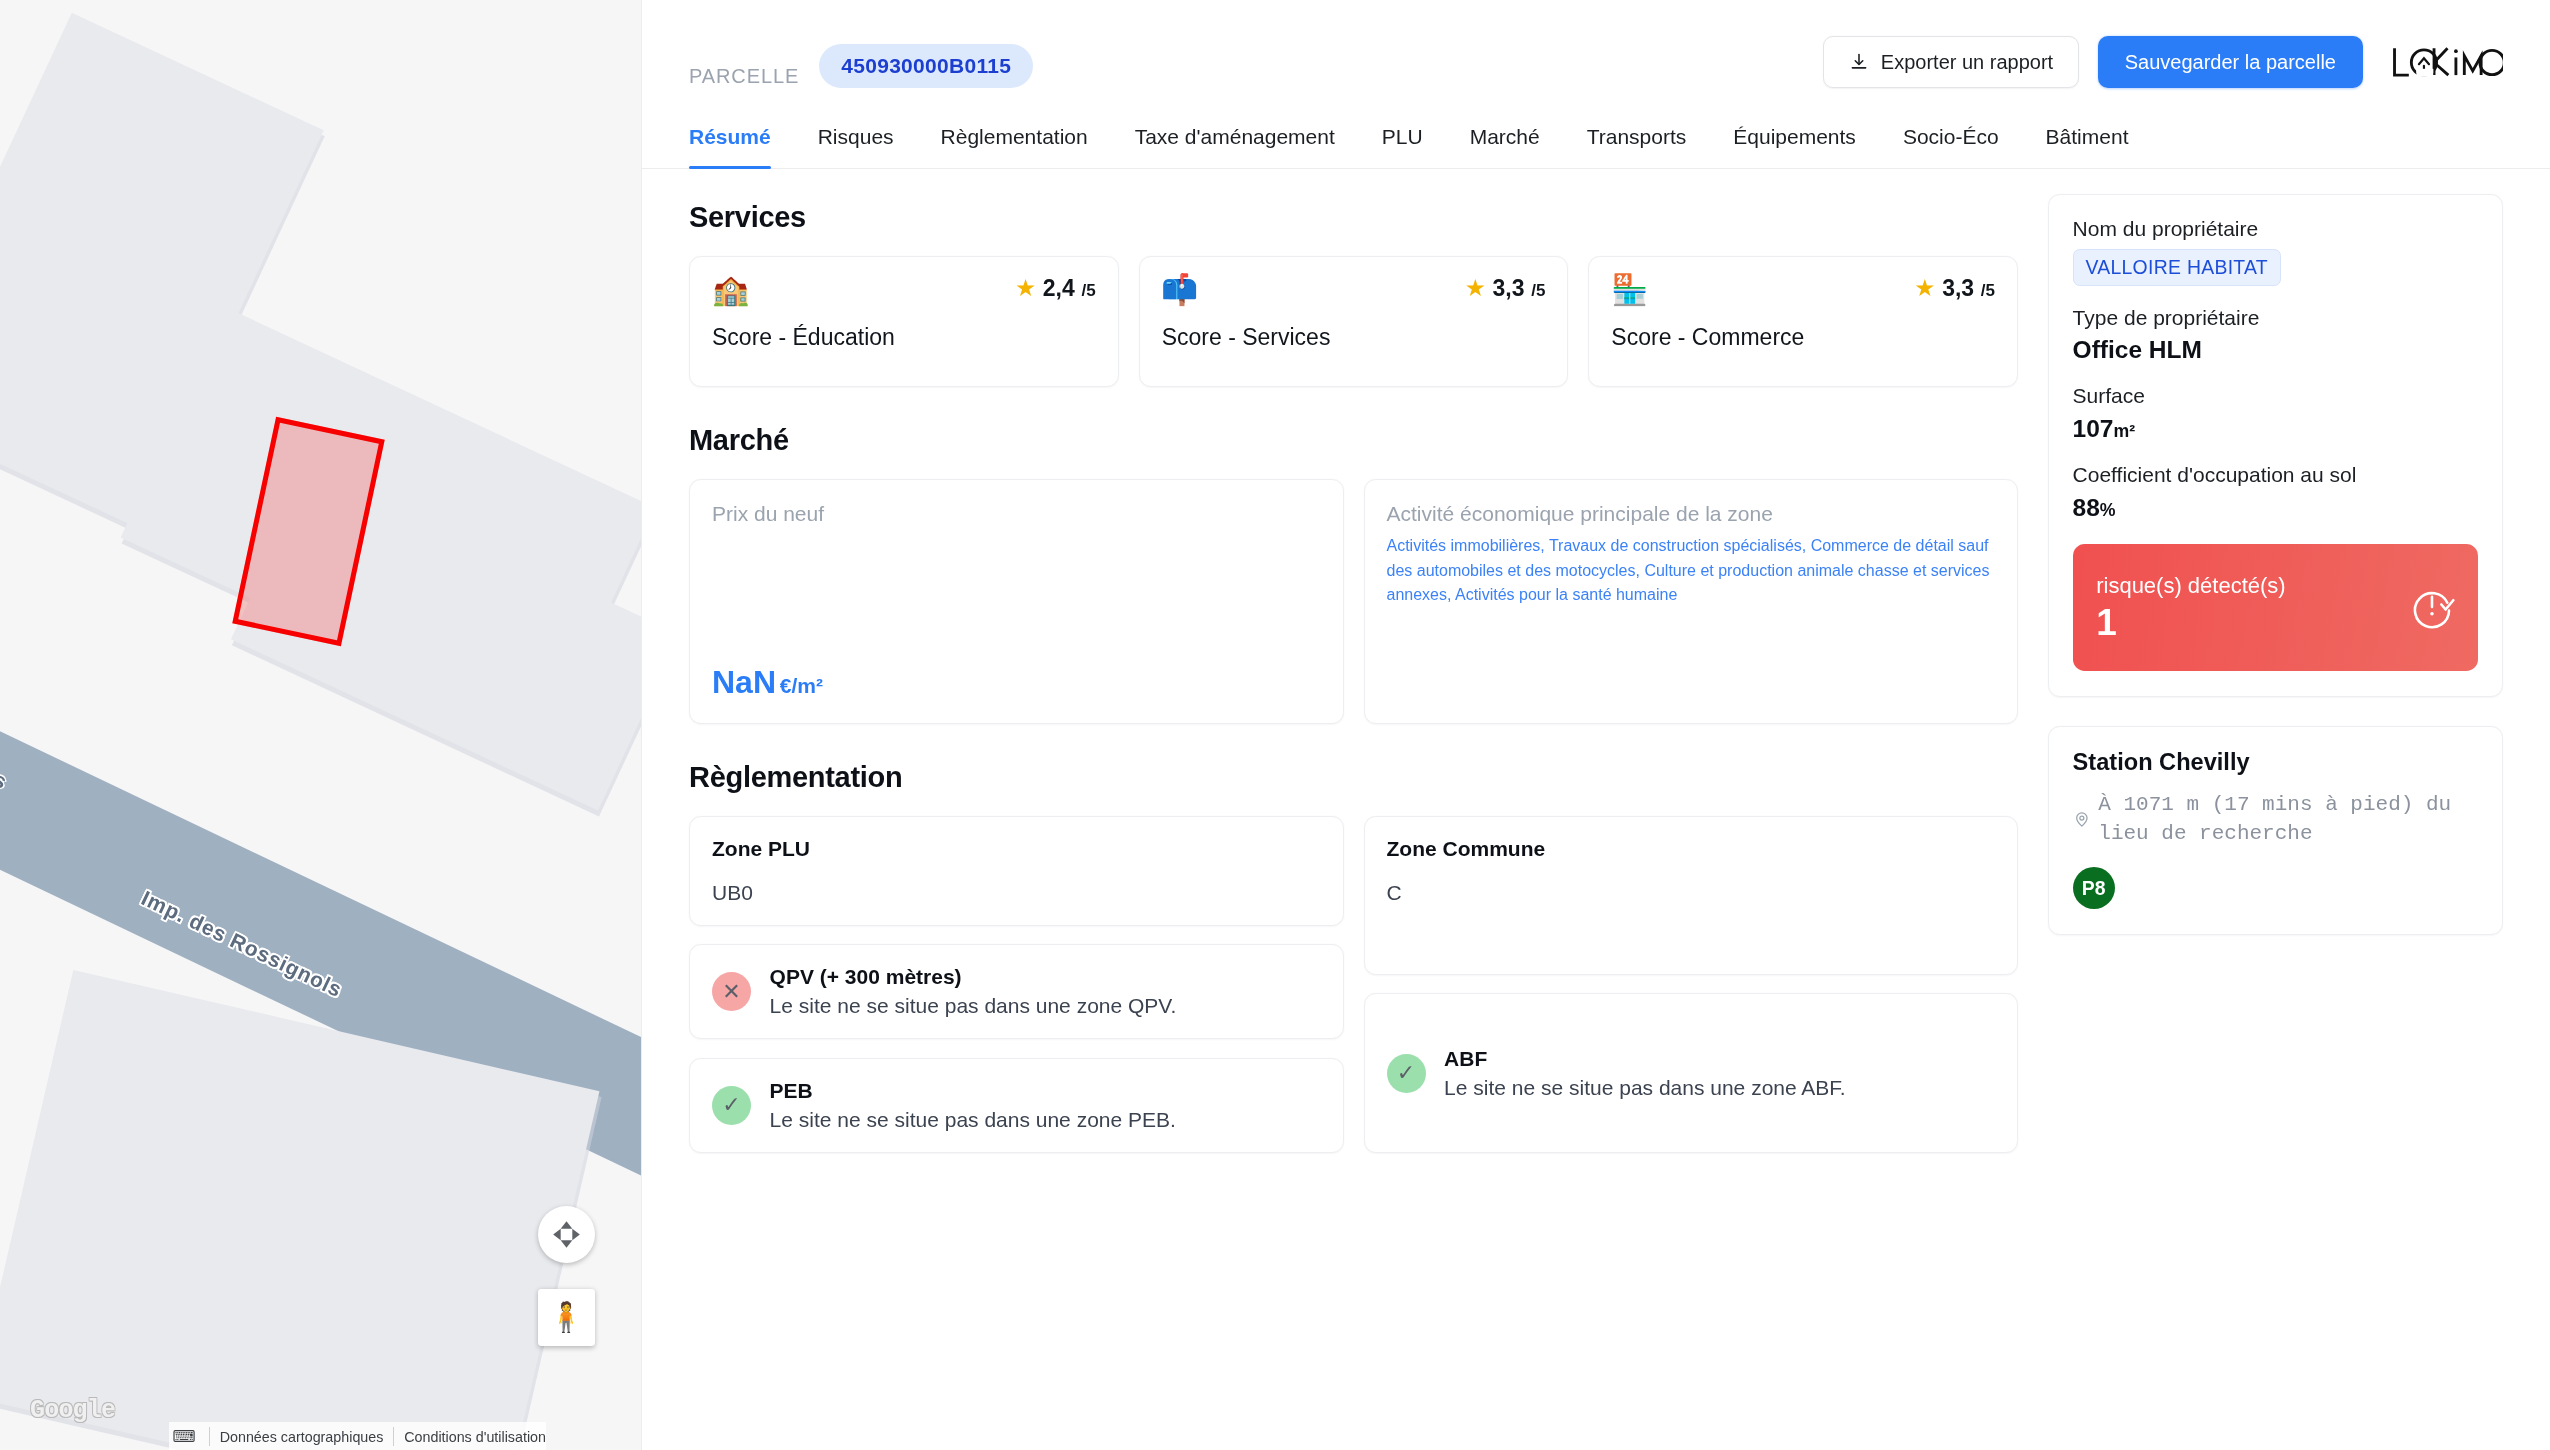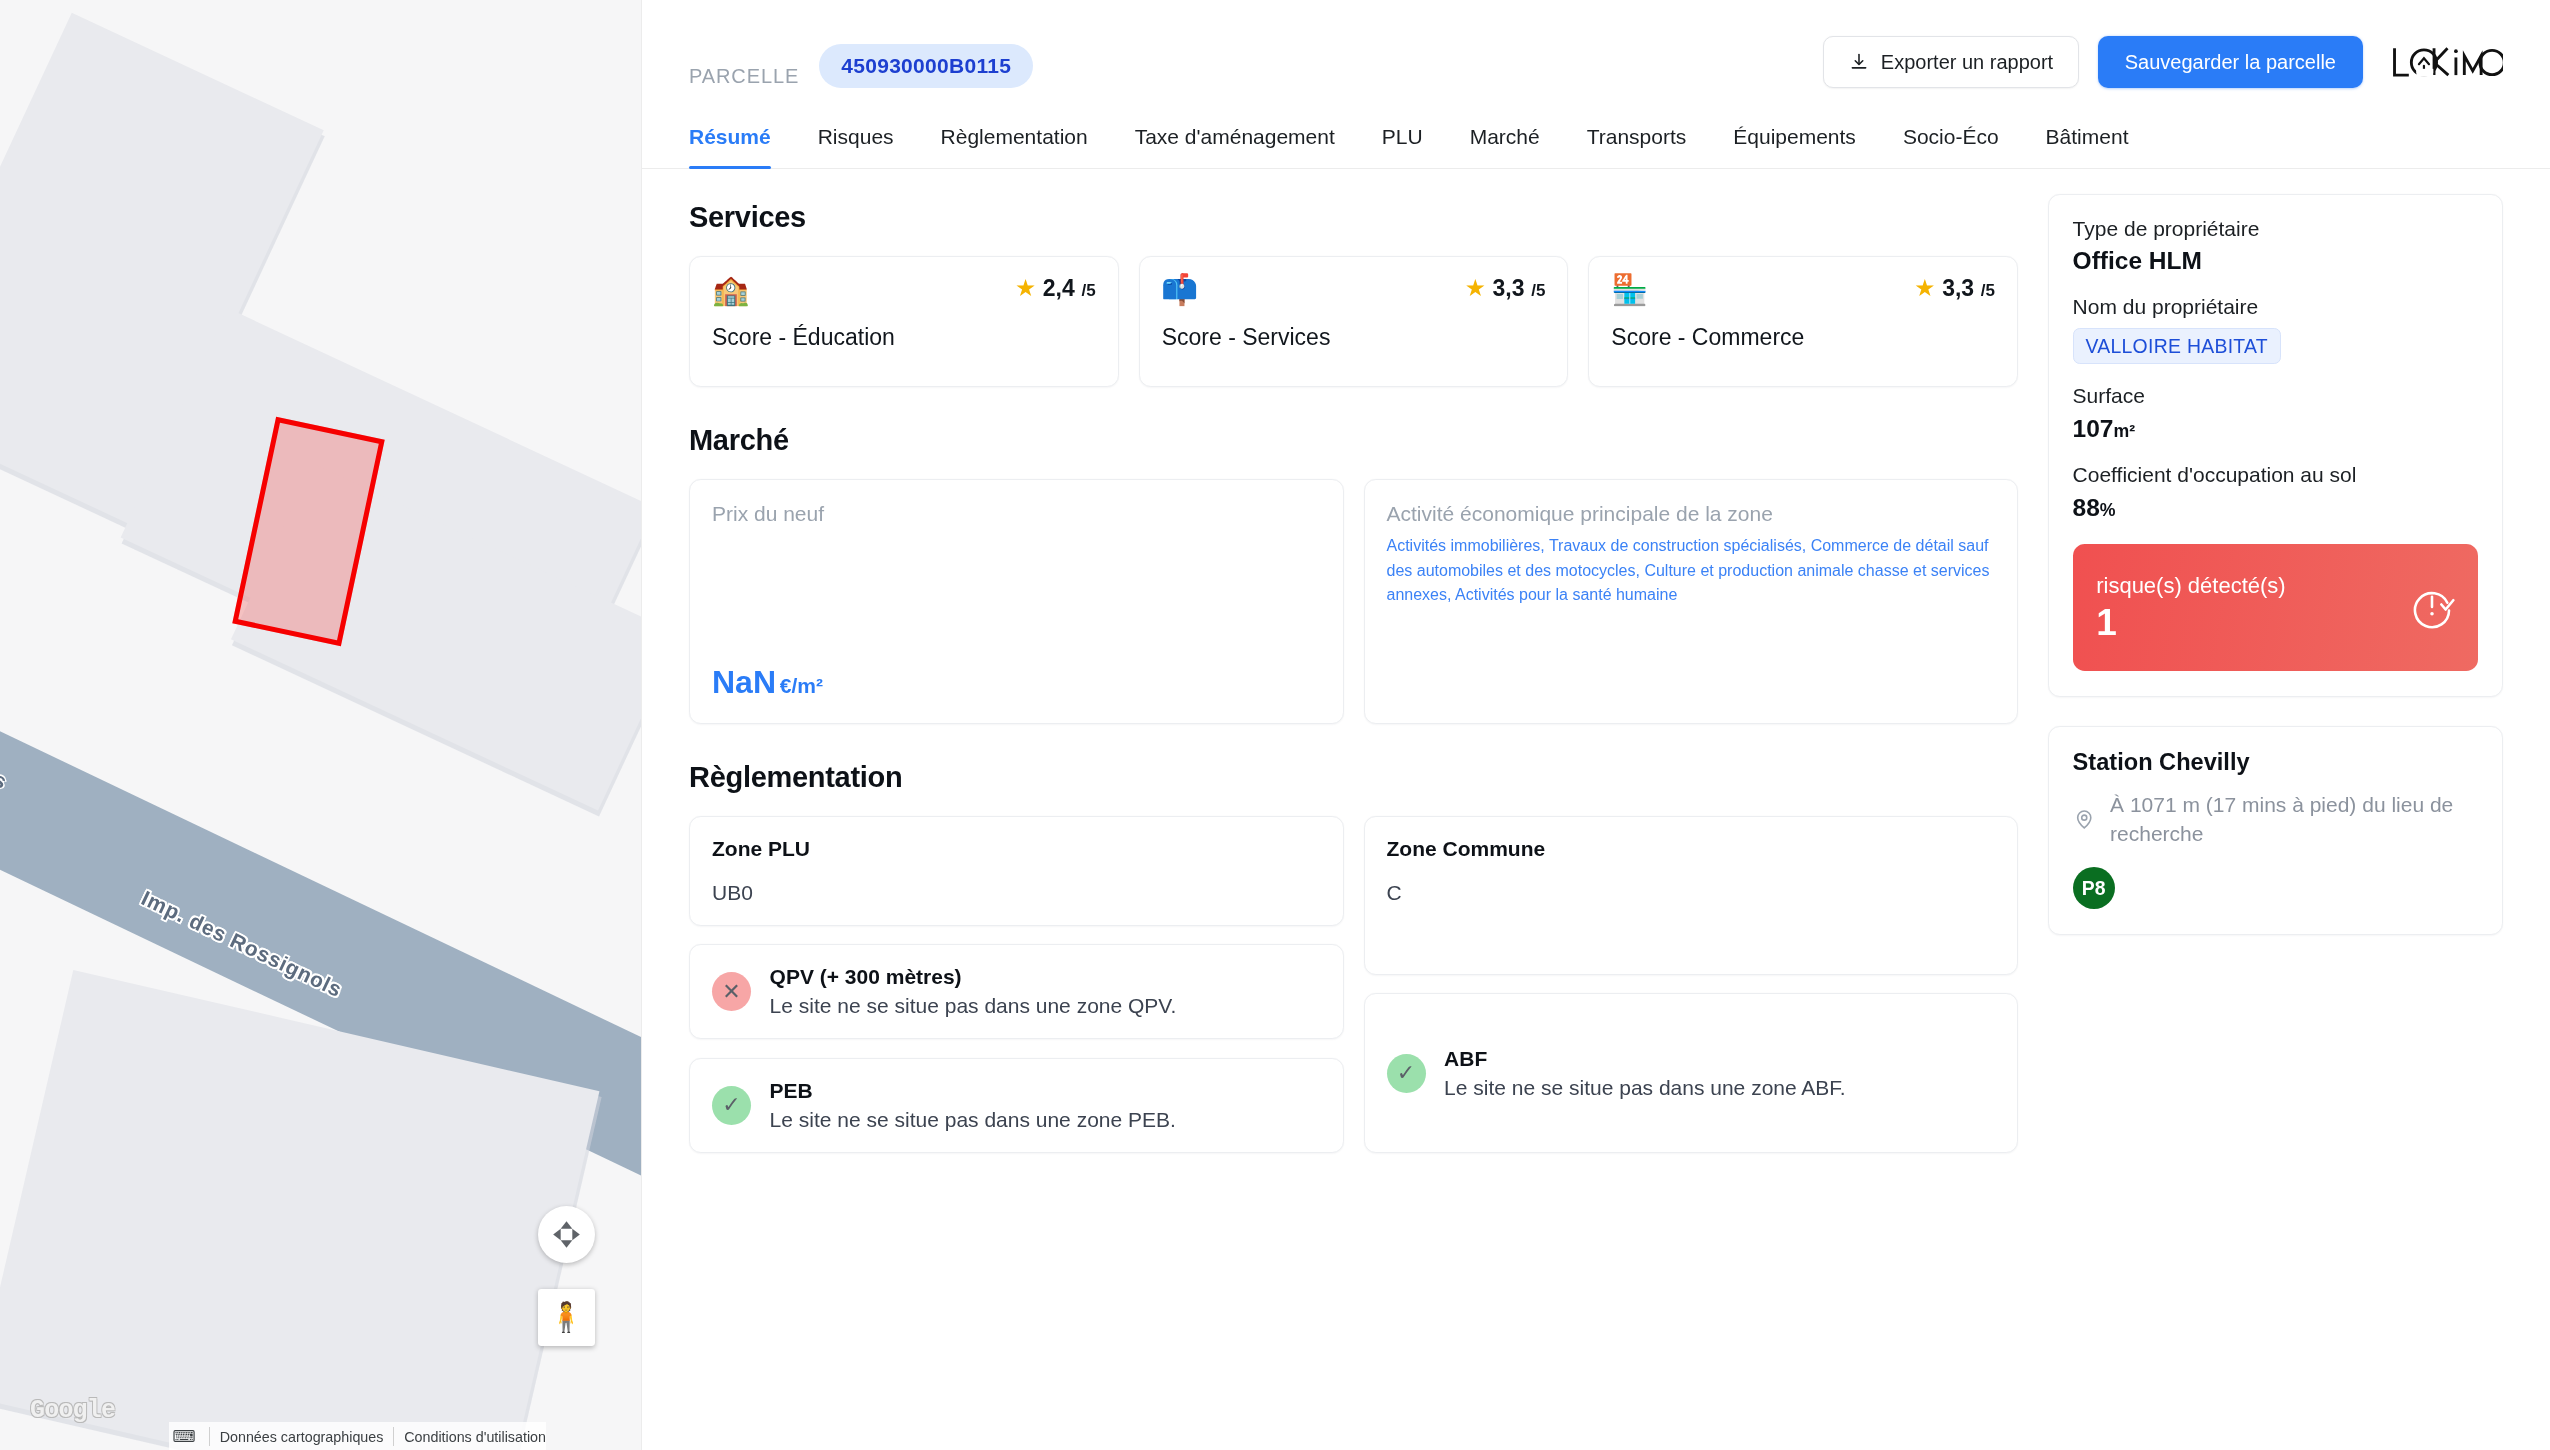--- a/index.html
+++ b/index.html
@@ -209,21 +209,21 @@
     margin-top: 22px; border-radius: 11.8px; padding: 22px 23.6px;
     background: linear-gradient(100deg, #f05050 0%, #ef6a62 100%);
     color: #fff; display: flex; align-items: center; min-height: 127px;
   }
   .risk-text { flex: 1 1 auto; }
   .risk-title { font-size: 22px; }
   .risk-count { margin-top: 5px; font-size: 37px; font-weight: bold; line-height: 1; }
 
   .station-card { margin-top: 29px; }
   .station-title { font-size: 23.6px; font-weight: bold; color: #0d1117; }
-  .station-row { margin-top: 15px; display: flex; gap: 15px; align-items: center; }
+  .station-row { margin-top: 15px; display: flex; gap: 8px; align-items: center; font-family: Liberation Mono, monospace; }
   .station-dist { font-size: 21px; color: #8b929d; line-height: 1.38; }
   .line-badge {
     margin-top: 18.6px; width: 42px; height: 42px; border-radius: 50%;
     background: #0a6e21; color: #fff; font-size: 19.4px; font-weight: bold;
     display: flex; align-items: center; justify-content: center;
   }
 </style>
 </head>
 <body>
 
@@ -417,26 +417,26 @@
                 <div class="reg-status-desc">Le site ne se situe pas dans une zone ABF.</div>
               </span>
             </div>
           </div>
         </div>
       </div>
 
       <div class="col-right">
         <div class="side-card">
           <div class="side-field">
+            <div class="side-label">Nom du propriétaire</div>
+            <span class="owner-chip">VALLOIRE HABITAT</span>
+          </div>
+          <div class="side-field">
             <div class="side-label">Type de propriétaire</div>
             <div class="side-value">Office HLM</div>
-          </div>
-          <div class="side-field">
-            <div class="side-label">Nom du propriétaire</div>
-            <span class="owner-chip">VALLOIRE HABITAT</span>
           </div>
           <div class="side-field">
             <div class="side-label">Surface</div>
             <div class="side-value">
               <span>107</span><span class="side-unit">m²</span>
             </div>
           </div>
           <div class="side-field">
             <div class="side-label">Coefficient d'occupation au sol</div>
             <div class="side-value">

